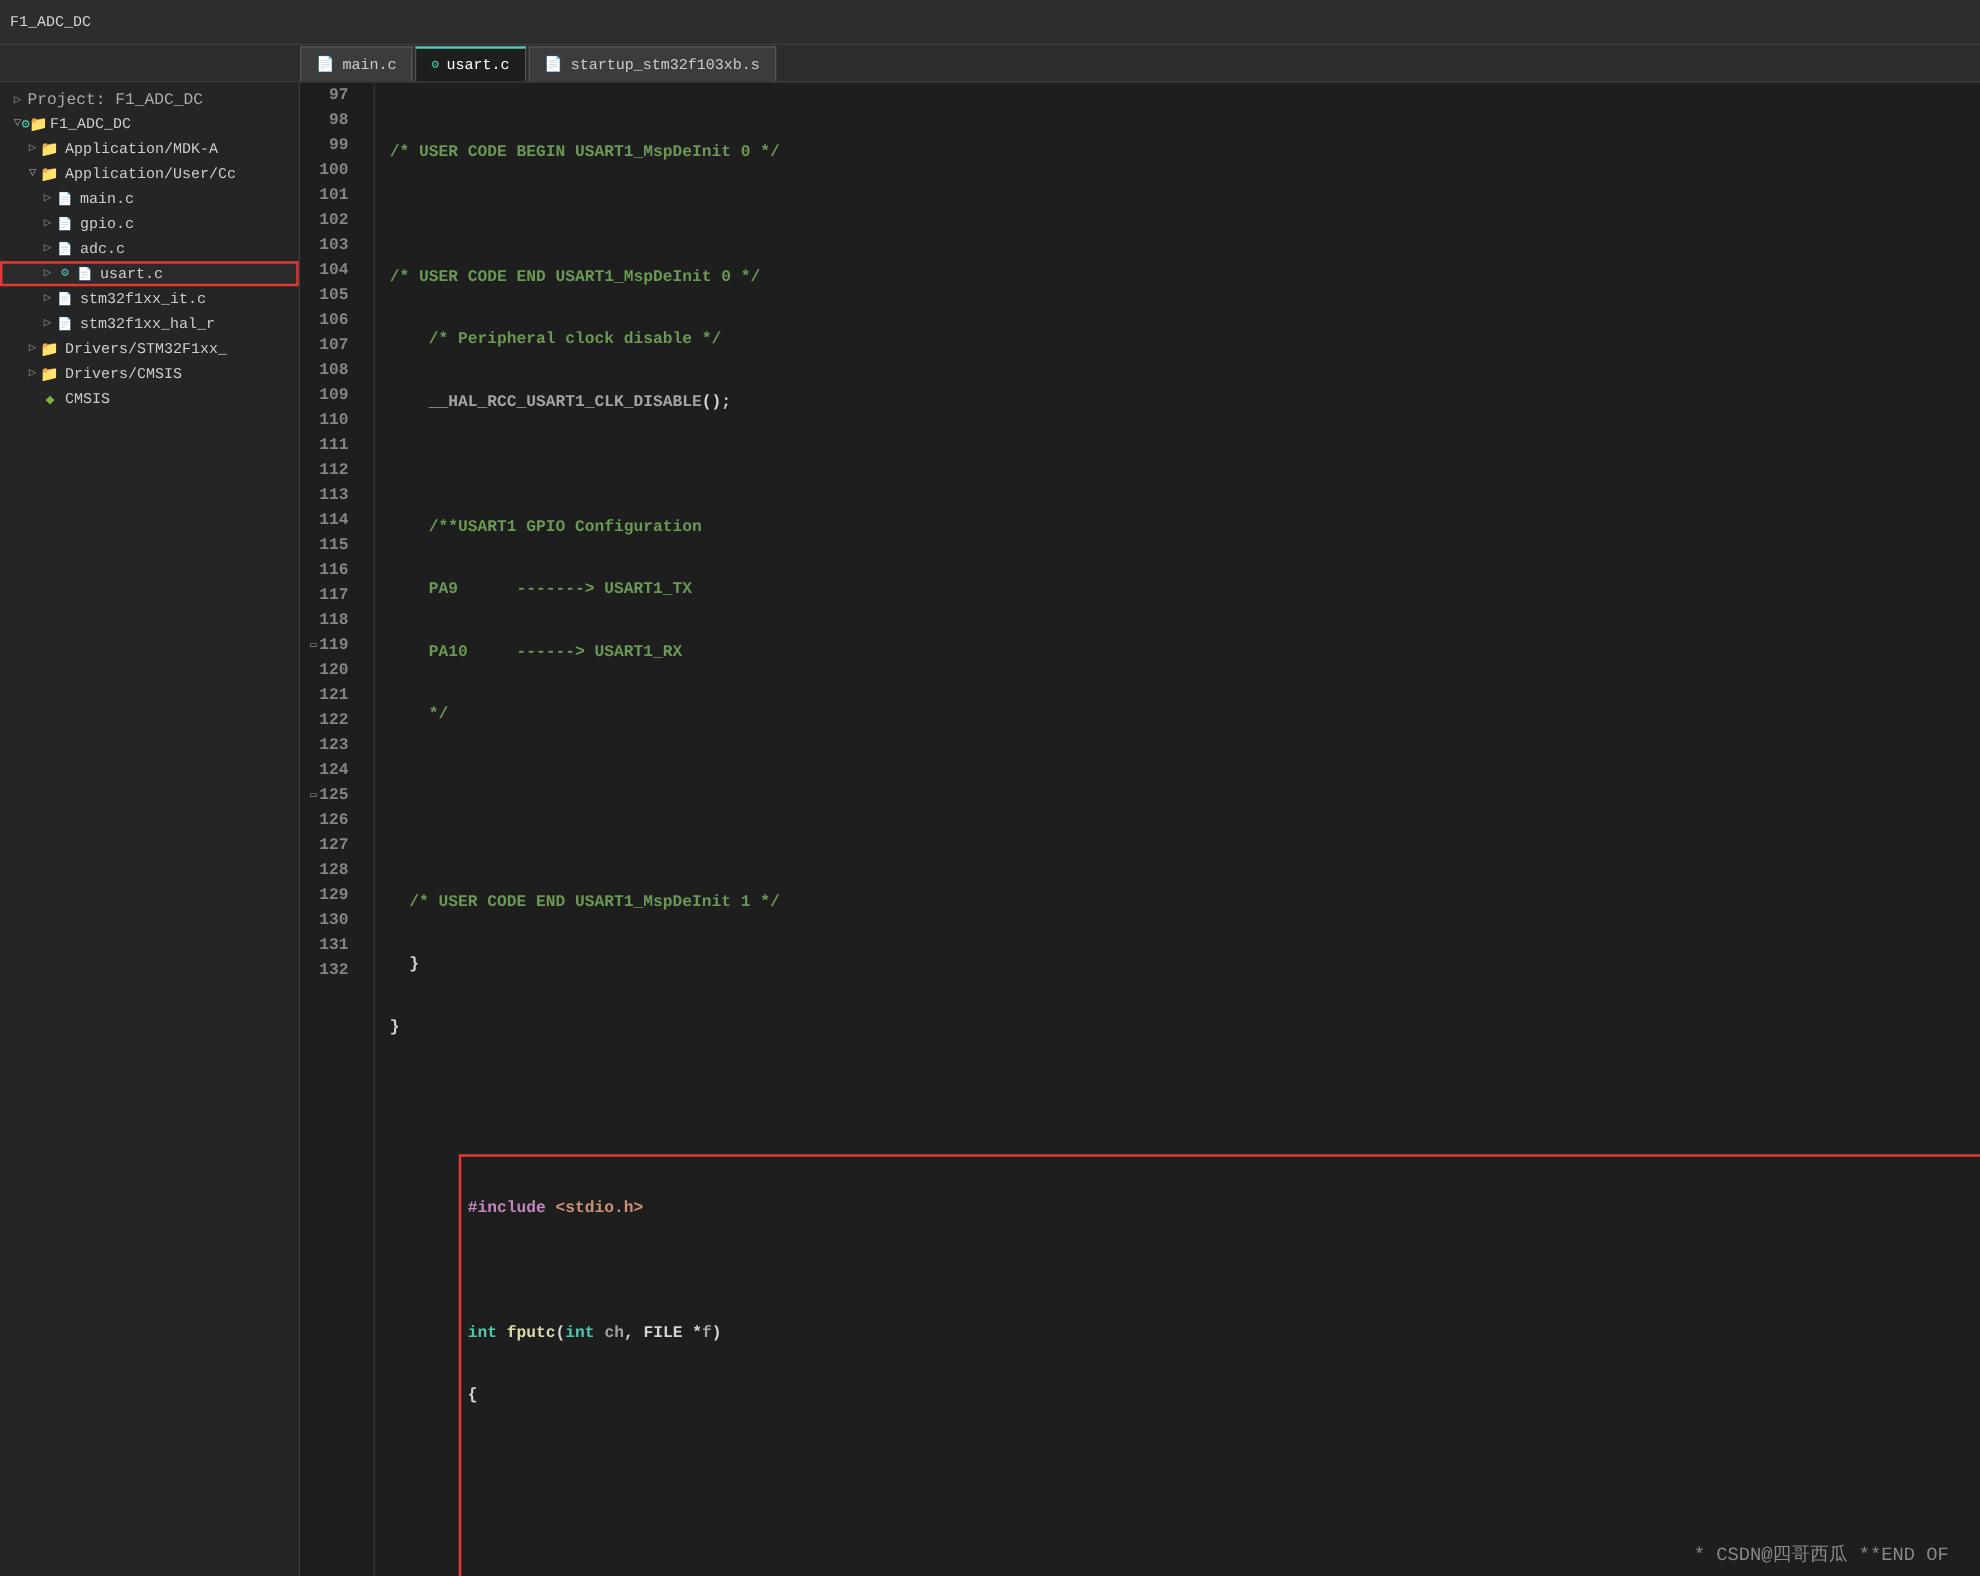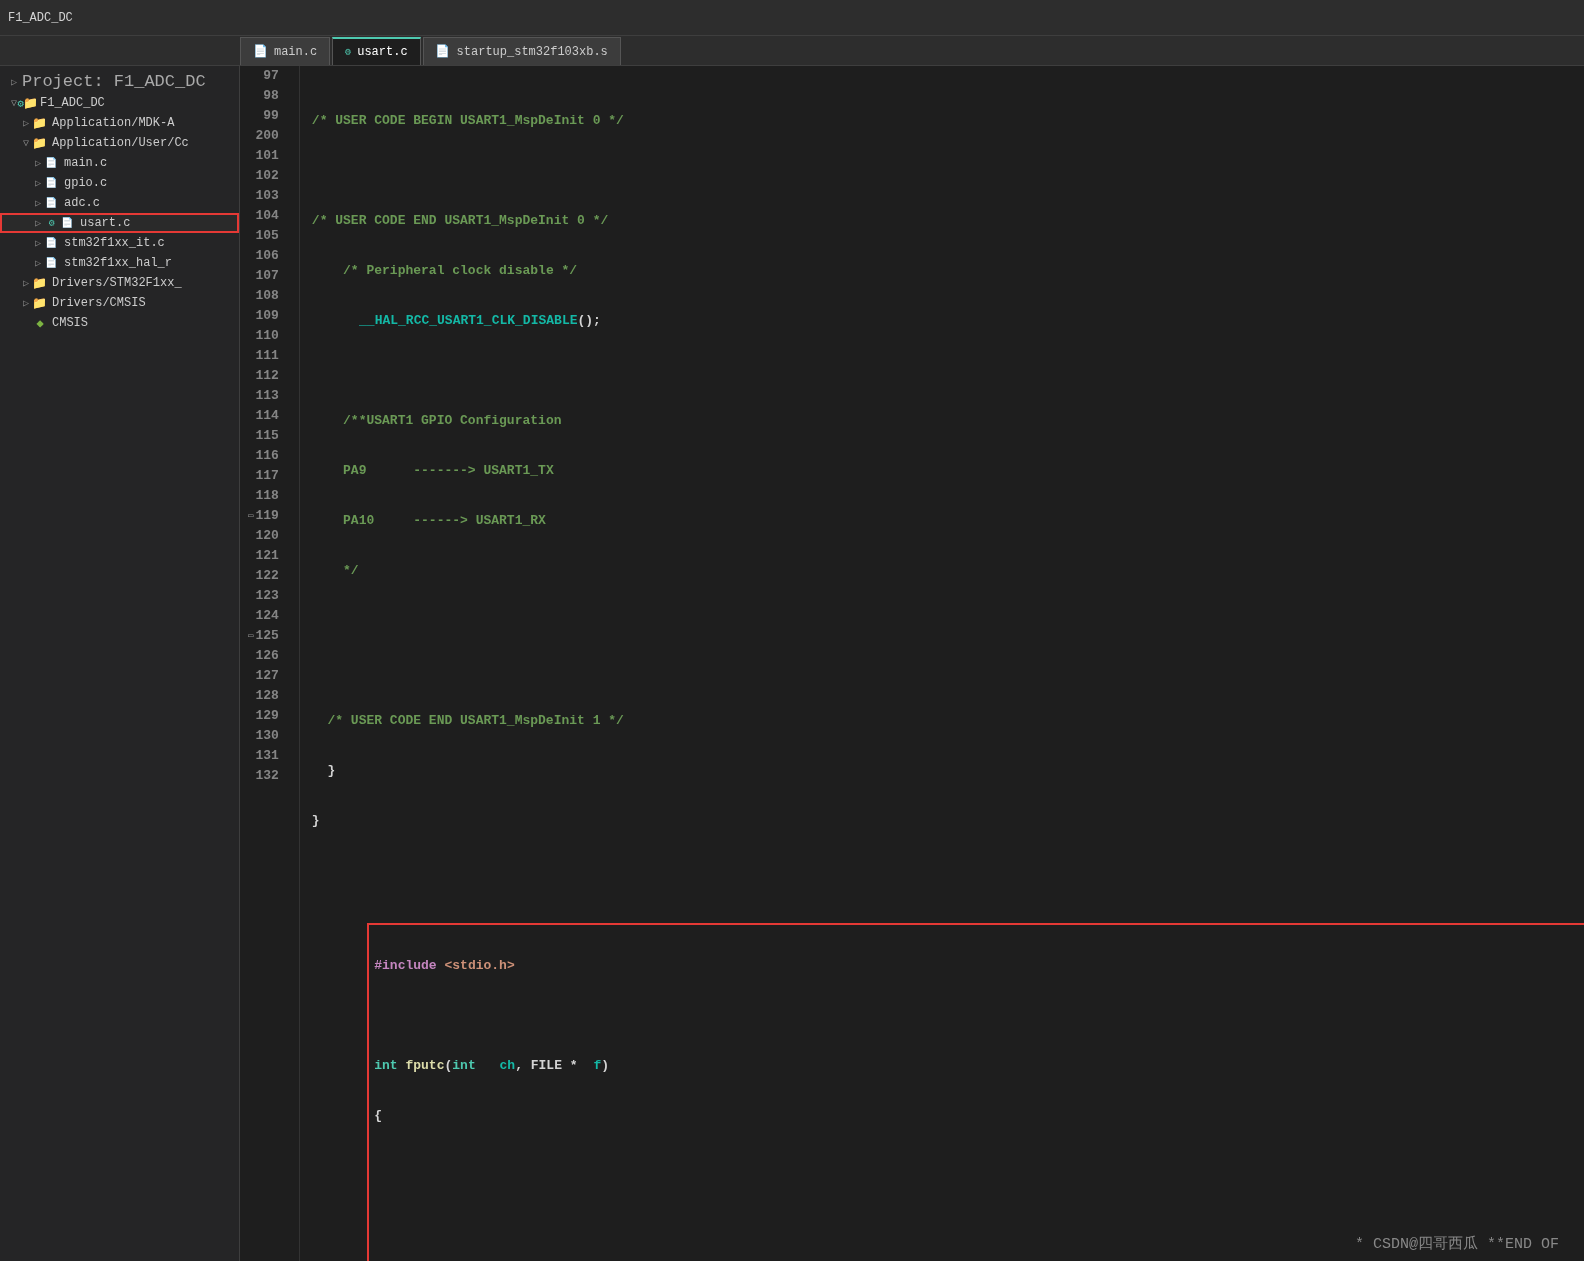--- a/index.html
+++ b/index.html
@@ -177,21 +177,21 @@
       line-height: 20px;
       padding-left: 4px;
     }
 
     
     .c-comment { color: #6a9955; }
     .c-type { color: #4ec9b0; text-align: right; }
     .c-preprocessor { color: #c586c0; }
     .c-include { color: #ce9178; }
     .c-plain { color: #d4d4d4; }
-    .c-cyan { color: #14b8a6; margin-left: 16px; }
+    .c-cyan { color: #a3a3a3; }
     .c-yellow { color: #dcdcaa; }
 
     
     .watermark {
       position: fixed;
       bottom: 8px;
       right: 25px;
       color: #888;
       font-size: 15px;
     }
@@ -224,21 +224,21 @@
     <span style="color:#888;">📄</span>
     <span>startup_stm32f103xb.s</span>
   </div>
 </div>
 
 <div class="main-area">
 
   <div class="sidebar">
     <div class="tree-item indent1">
       <span class="expand-icon">▷</span>
-      <span style="color:#aaa; font-size:17px; padding-left:2px;">Project: F1_ADC_DC</span>
+      <span style="color:#aaa; font-size:13px; padding-left:2px;">Project: F1_ADC_DC</span>
     </div>
 
     <div class="tree-item indent1">
       <span class="expand-icon">▽</span>
       <span class="folder-icon"><span style="color:#4ec9b0; font-size:11px;">⚙</span>📁</span>
       <span>F1_ADC_DC</span>
     </div>
 
     <div class="tree-item indent2">
       <span class="expand-icon">▷</span>
@@ -307,21 +307,21 @@
       <span>CMSIS</span>
     </div>
   </div>
 
   <div class="code-editor">
     <div class="code-area">
       <div class="line-numbers">
         <span class="ln">97</span>
         <span class="ln">98</span>
         <span class="ln">99</span>
-        <span class="ln">200</span>
+        <span class="ln">100</span>
         <span class="ln">101</span>
         <span class="ln">102</span>
         <span class="ln">103</span>
         <span class="ln">104</span>
         <span class="ln">105</span>
         <span class="ln">106</span>
         <span class="ln">107</span>
         <span class="ln">108</span>
         <span class="ln">109</span>
         <span class="ln">110</span>

